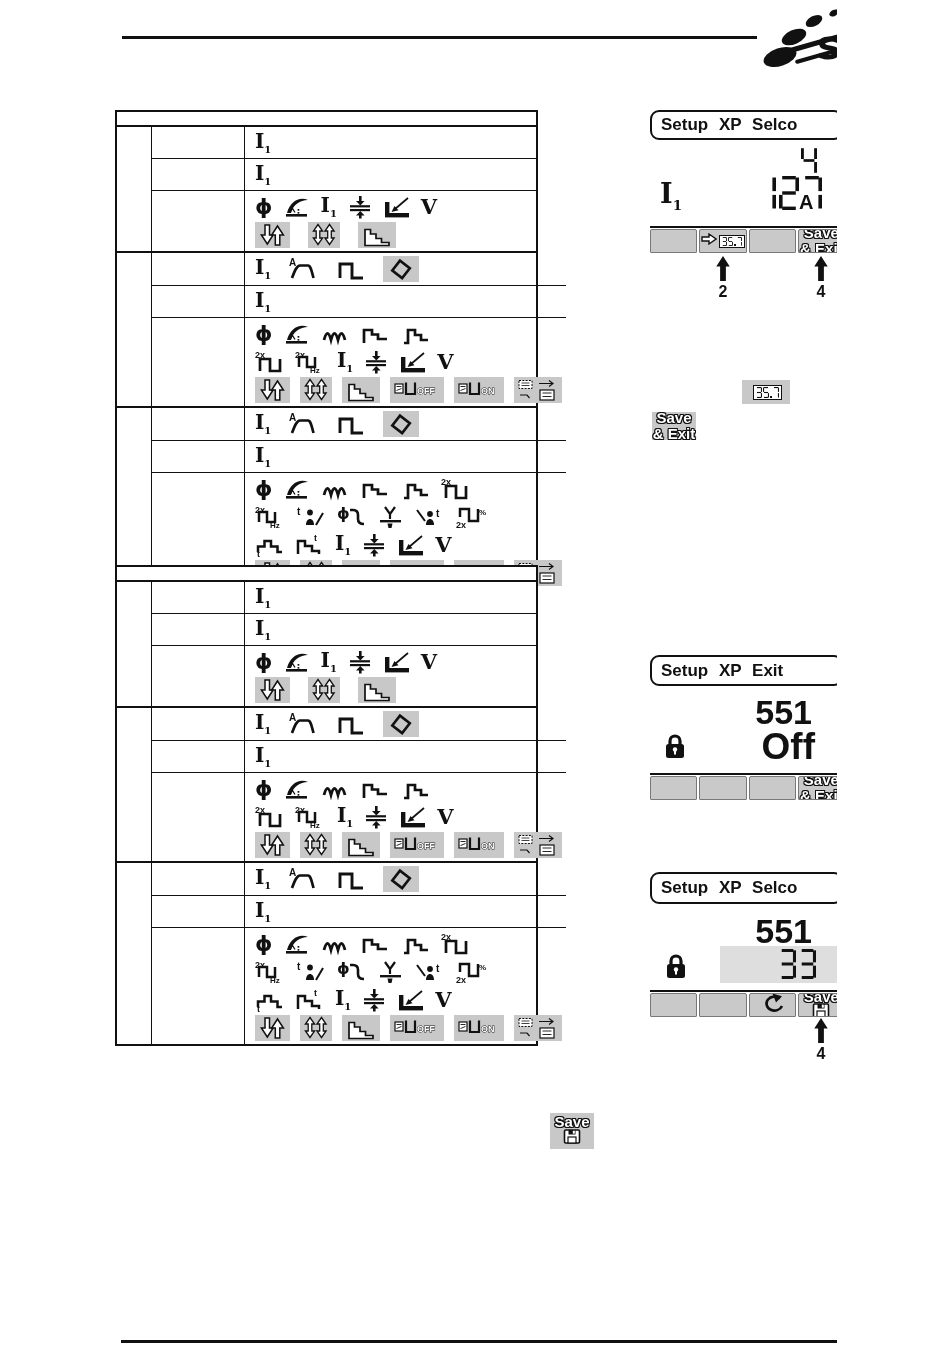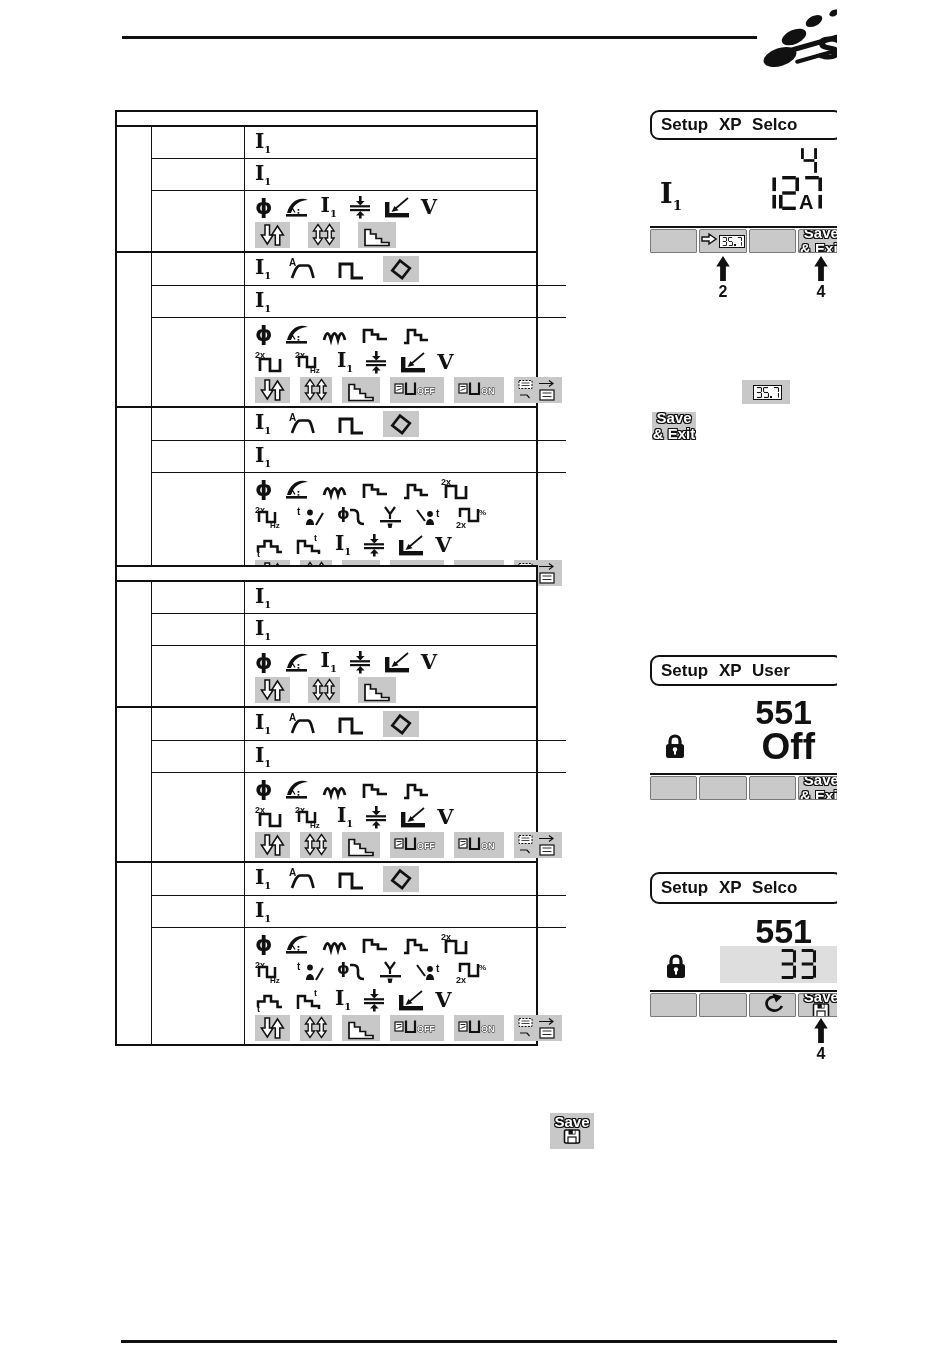--- a/index.html
+++ b/index.html
@@ -1097,21 +1097,21 @@
             </svg>
           </span>
         </span>
       </span>
   </div>
   <div class="badge" style="left:605px;top:412px;width:44px;height:28px;">
     <span class="olt"><span>Save</span><br><span>&amp; Exit</span></span>
   </div>
 
   <div class="lcd" style="left:603px;top:655px;height:150px;">
-    <div class="lcd-title" style="height:27px;">Setup XP User</div>
+    <div class="lcd-title" style="height:27px;">Setup XP Exit</div>
     <div class="bigtxt" style="right:33px;top:40px;font-size:34px;">551</div>
     <span style="position:absolute;left:12px;top:78px;"><svg width="26" height="29" viewBox="0 0 26 29">
           <path d="M8 11 V8 a5 5 0 0 1 10 0 v3" fill="none" stroke="#111" stroke-width="3.2"></path>
           <rect x="4" y="11" width="18" height="14" rx="2.5" fill="#111"></rect>
           <circle cx="13" cy="16.5" r="2.2" fill="#fff"></circle>
           <rect x="12" y="16.5" width="2" height="5" fill="#fff"></rect>
         </svg></span>
     <div class="bigtxt" style="right:30px;top:73px;font-size:37px;">Off</div>
     <div class="skbar" style="top:118px;">
         <div class="skcell"></div>

